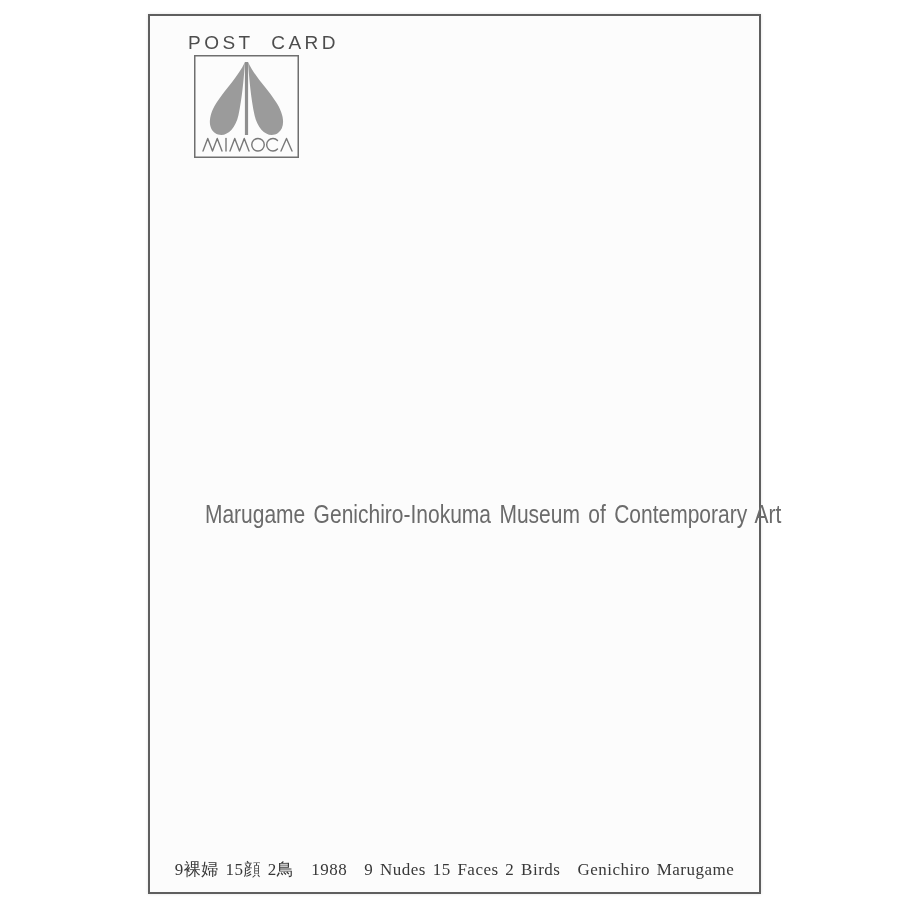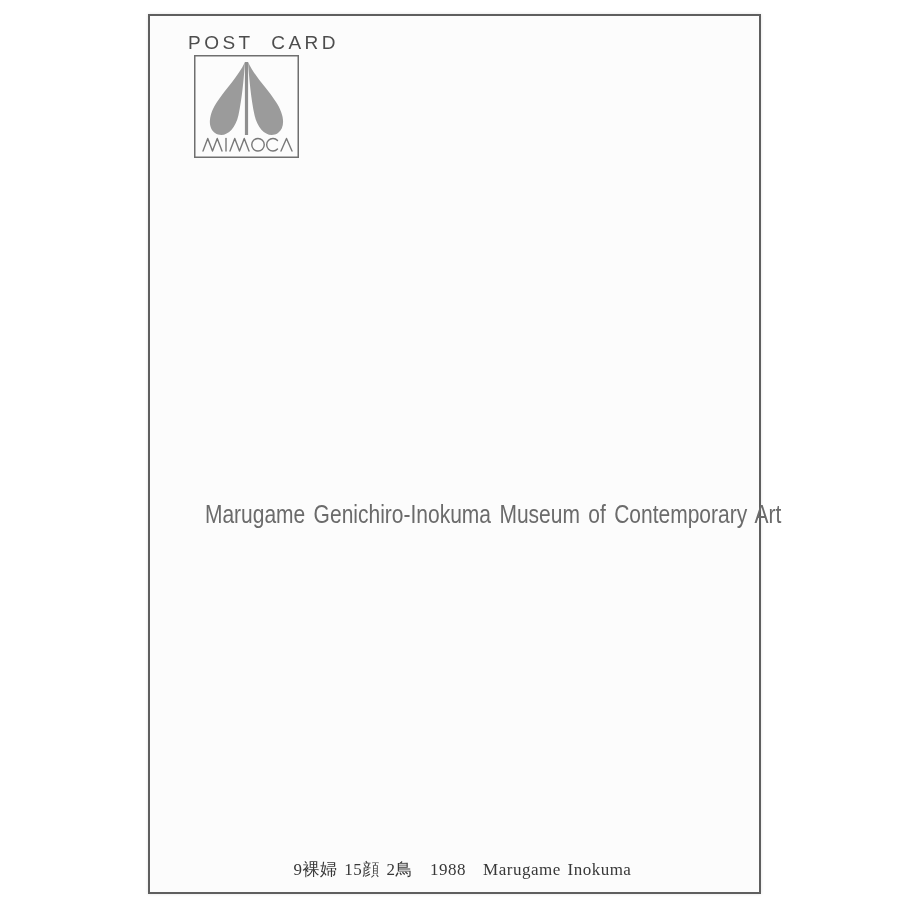--- a/index.html
+++ b/index.html
@@ -62,21 +62,21 @@
     color: #6b6b6b;
     font-weight: 400;
     letter-spacing: 0px;
     word-spacing: 3px;
     transform: scaleX(0.84);
     transform-origin: 50% 50%;
   }
   .caption-row {
     position: absolute;
     bottom: 11px;
-    left: 8px;
+    left: 0;
     width: 100%;
     display: flex;
     justify-content: center;
     align-items: baseline;
     column-gap: 17px;
     font-family: "Liberation Serif", serif;
     font-size: 17px;
     letter-spacing: 0.5px;
     word-spacing: 2px;
     color: #383838;
@@ -119,17 +119,18 @@
       </svg>
     </div>
 
     <div class="museum-name-row">
       <span class="museum-name">Marugame Genichiro-Inokuma Museum of Contemporary Art</span>
     </div>
 
     <div class="caption-row">
       <span>9裸婦 15顔 2鳥</span>
       <span>1988</span>
-      <span>Marugame Inokuma</span>
+      <span>9 Nudes 15 Faces 2 Birds</span>
+      <span>Genichiro Marugame</span>
     </div>
 
   </div>
 </div>
 
 </body></html>

